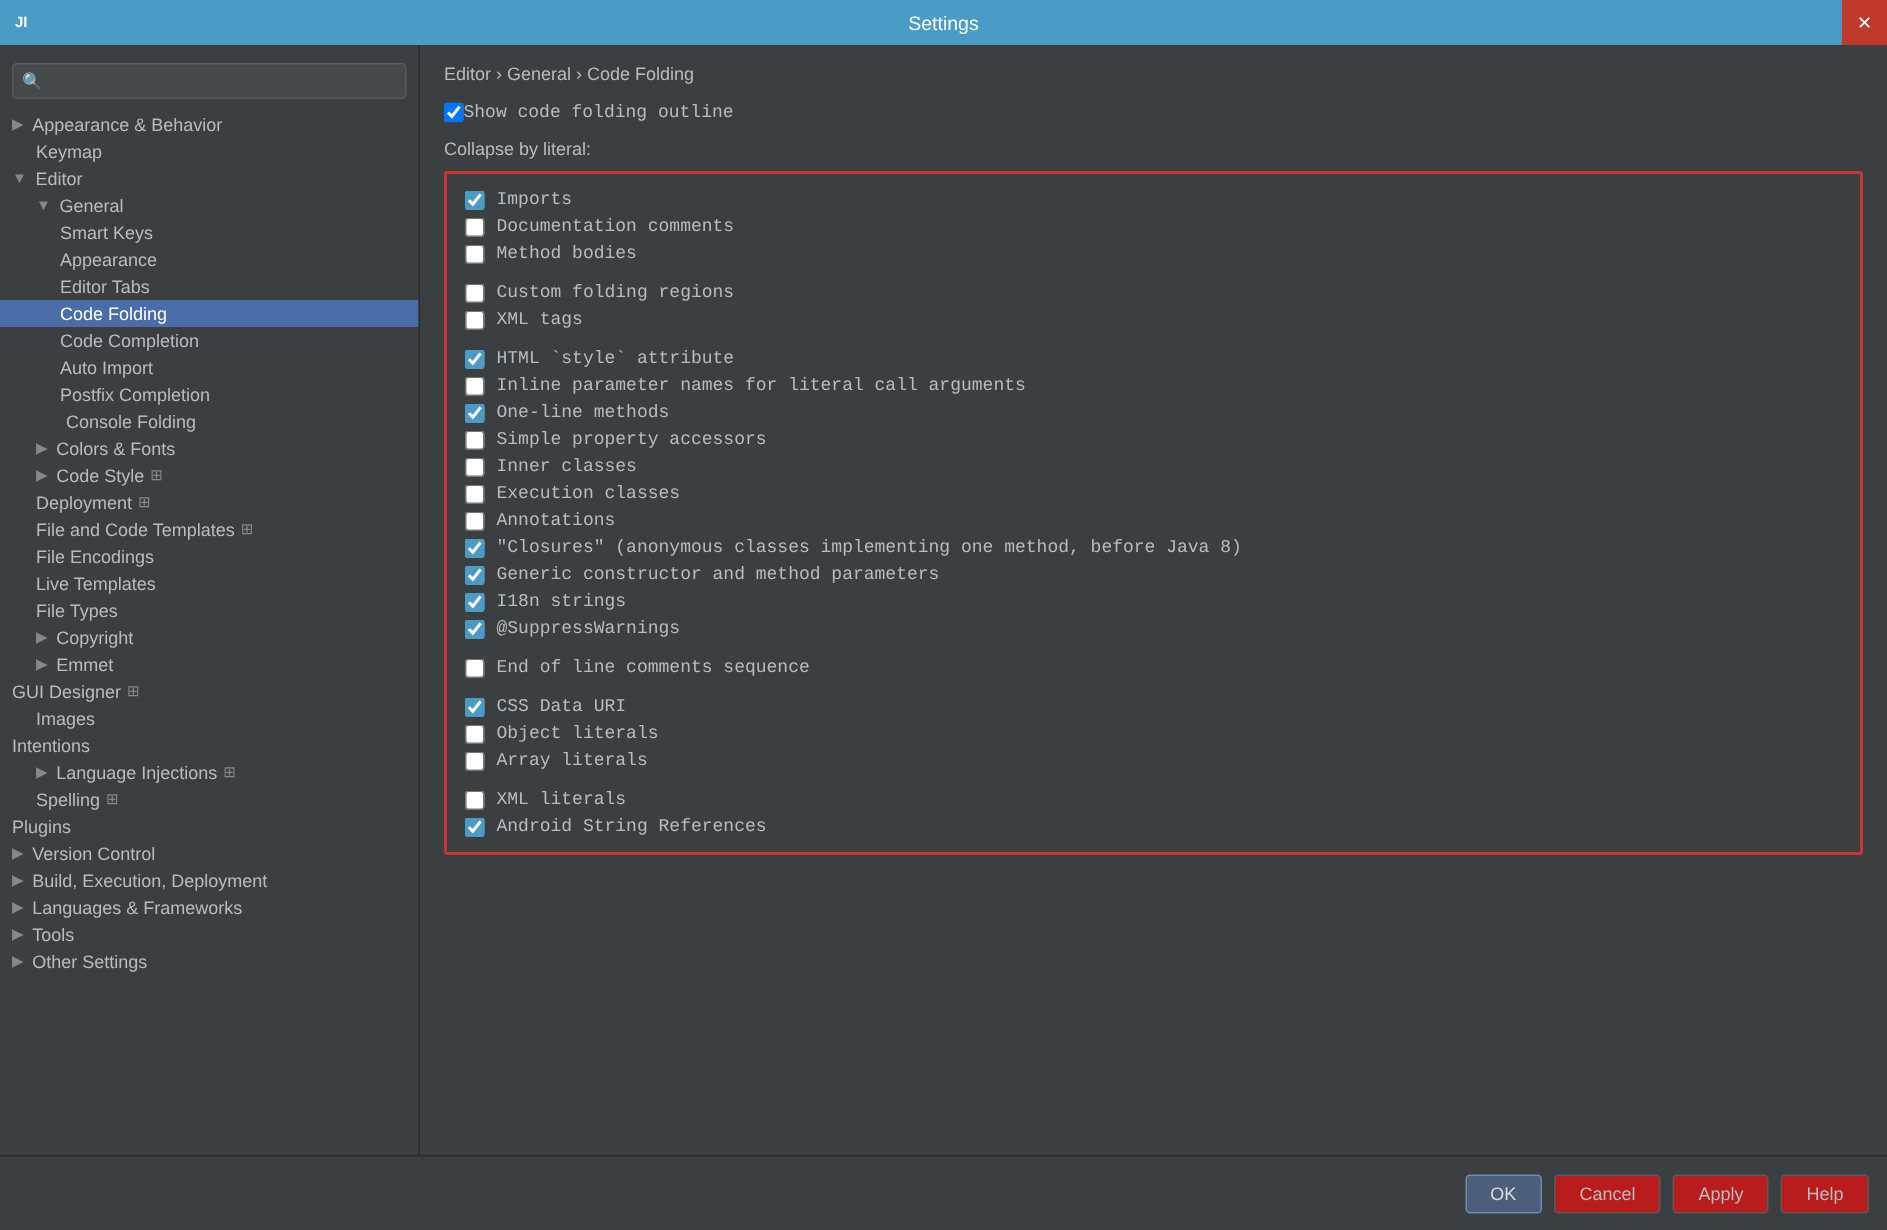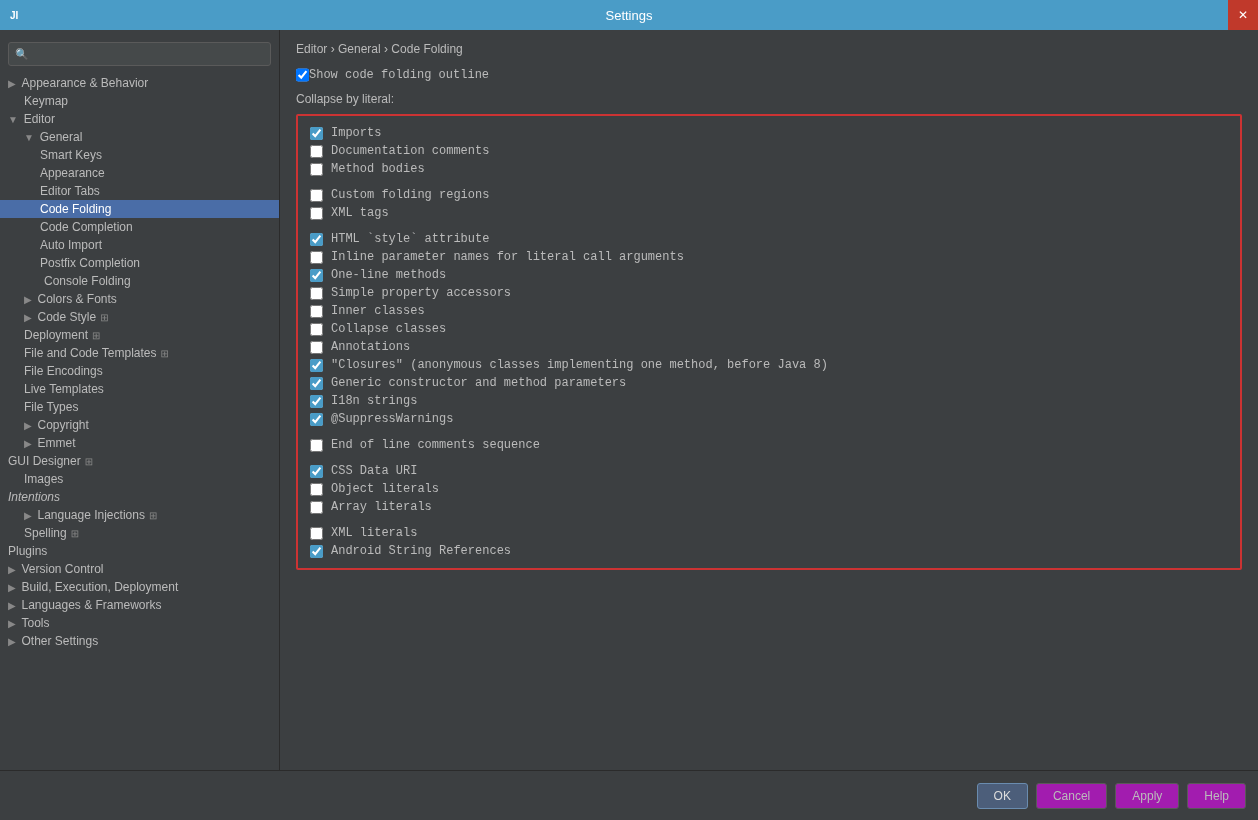--- a/index.html
+++ b/index.html
@@ -172,21 +172,21 @@
       display: flex;
       align-items: center;
       justify-content: flex-end;
       padding: 0 12px;
       gap: 8px;
     }
     .btn {
       padding: 5px 16px;
       border-radius: 3px;
       border: 1px solid #5a5a5a;
-      background: #a21caf;
+      background: #b91c1c;
       color: #bbbbbb;
       font-size: 12px;
       cursor: pointer;
     }
     .btn.primary {
       background: #4c5e7a;
       border-color: #6a8caf;
       color: #ddd;
     }
 
@@ -285,21 +285,21 @@
           <span class="arrow">▶&nbsp;</span>
           <span>Emmet</span>
         </div>
         <div class="tree-item" style="">
           <span>GUI Designer</span>
           <span class="icon-small">⊞</span>
         </div>
         <div class="tree-item" style="padding-left: 24px;">
           <span>Images</span>
         </div>
-        <div class="tree-item" style=" font-style: italic;">
+        <div class="tree-item" style="">
           <span>Intentions</span>
         </div>
         <div class="tree-item" style="padding-left: 24px;">
           <span class="arrow">▶&nbsp;</span>
           <span>Language Injections</span>
           <span class="icon-small">⊞</span>
         </div>
         <div class="tree-item" style="padding-left: 24px;">
           <span>Spelling</span>
           <span class="icon-small">⊞</span>
@@ -379,21 +379,21 @@
           <div class="checkbox-row">
             <input type="checkbox" id="cb-simple-property-accessors" style="">
             <label for="cb-simple-property-accessors" style="cursor: pointer;">Simple property accessors</label>
           </div>
           <div class="checkbox-row">
             <input type="checkbox" id="cb-inner-classes" style="">
             <label for="cb-inner-classes" style="cursor: pointer;">Inner classes</label>
           </div>
           <div class="checkbox-row">
             <input type="checkbox" id="cb-anonymous-classes" style="">
-            <label for="cb-anonymous-classes" style="cursor: pointer;">Collapse classes</label>
+            <label for="cb-anonymous-classes" style="cursor: pointer;">Execution classes</label>
           </div>
           <div class="checkbox-row">
             <input type="checkbox" id="cb-annotations" style="">
             <label for="cb-annotations" style="cursor: pointer;">Annotations</label>
           </div>
           <div class="checkbox-row">
             <input type="checkbox" id="cb-closures" checked="" style="">
             <label for="cb-closures" style="cursor: pointer;">"Closures" (anonymous classes implementing one method, before Java 8)</label>
           </div>
           <div class="checkbox-row">

